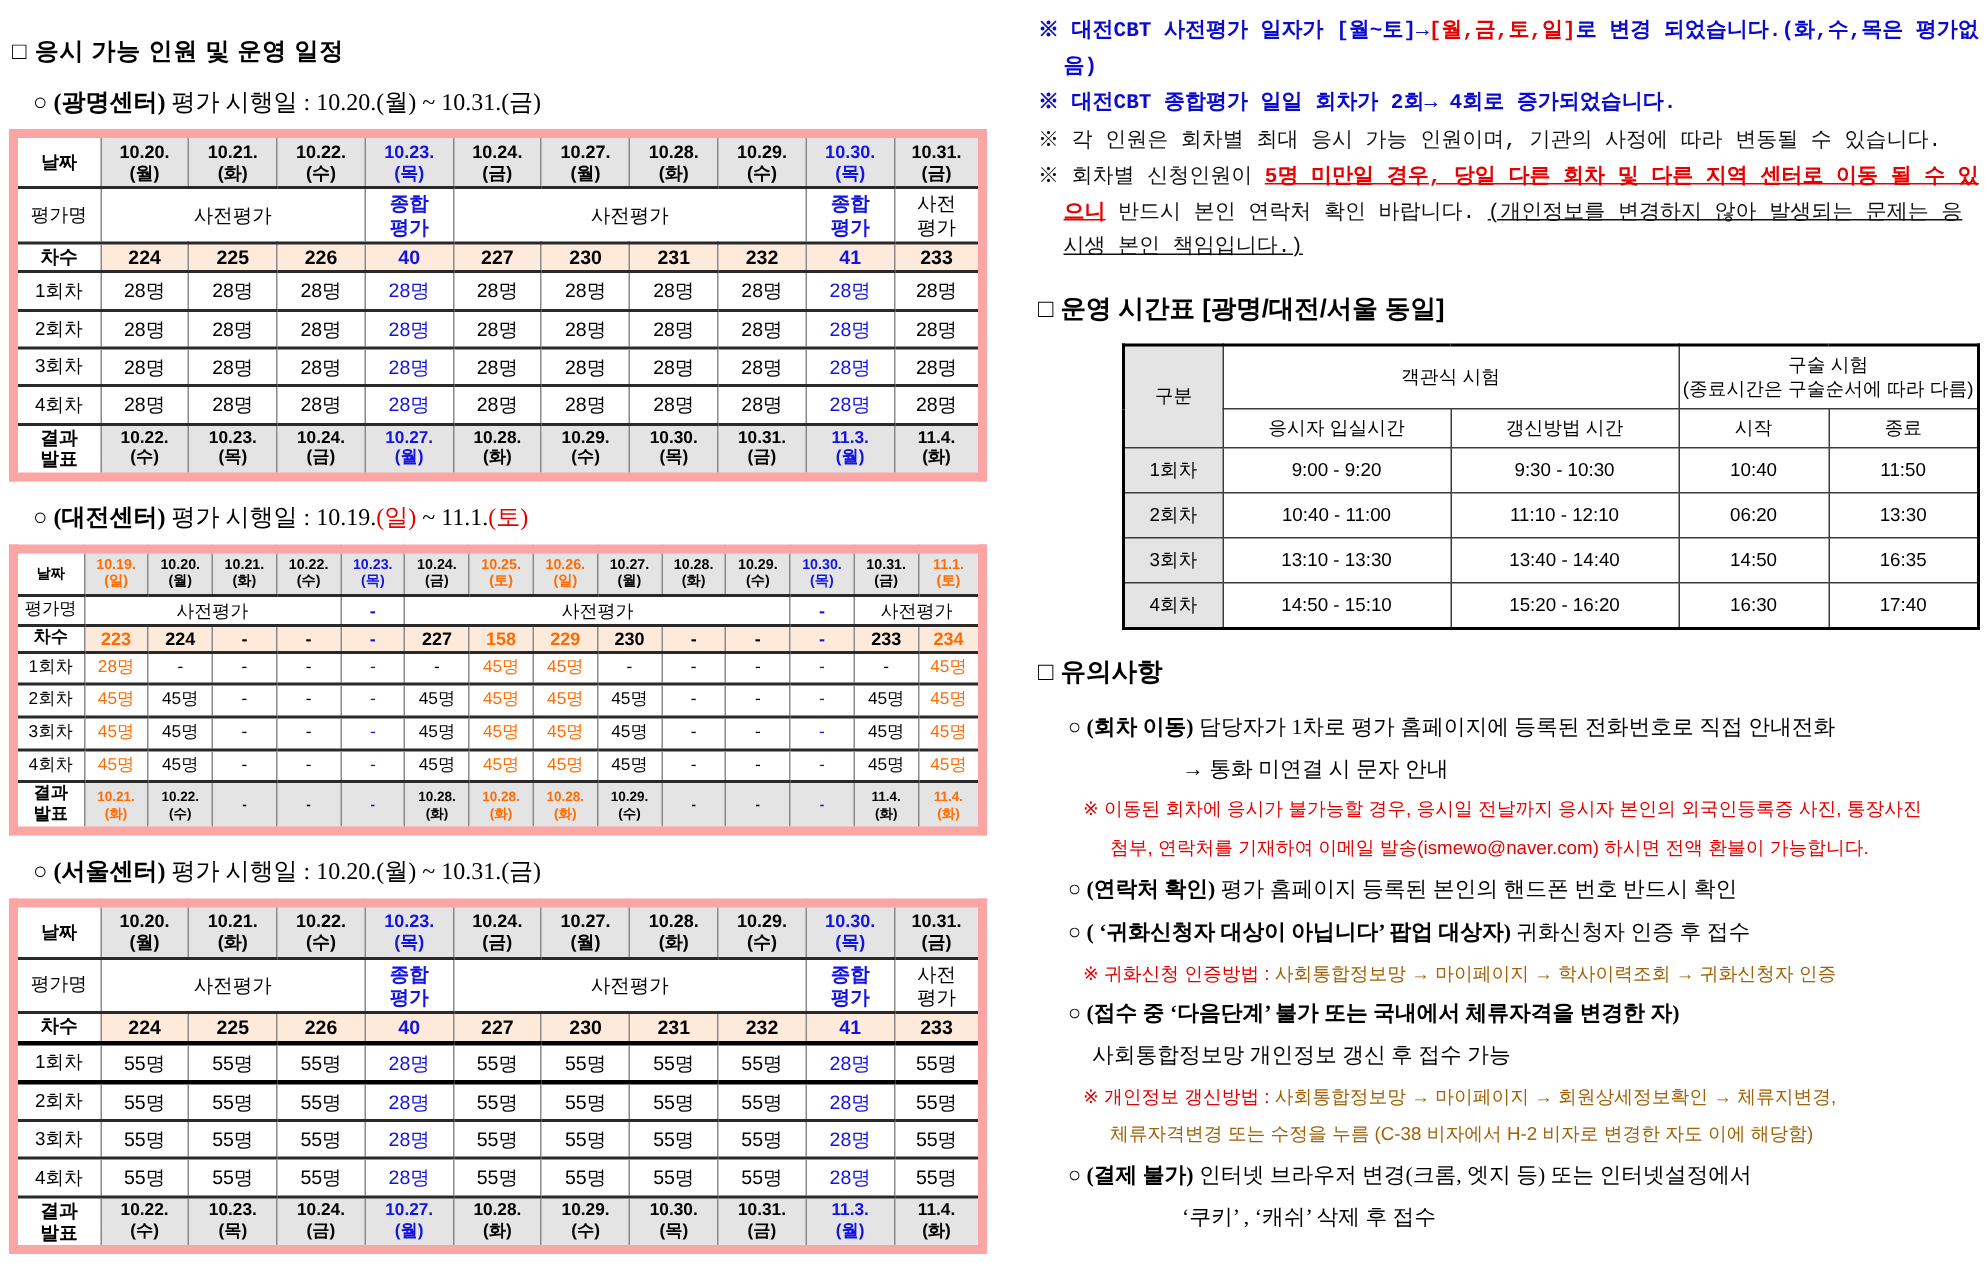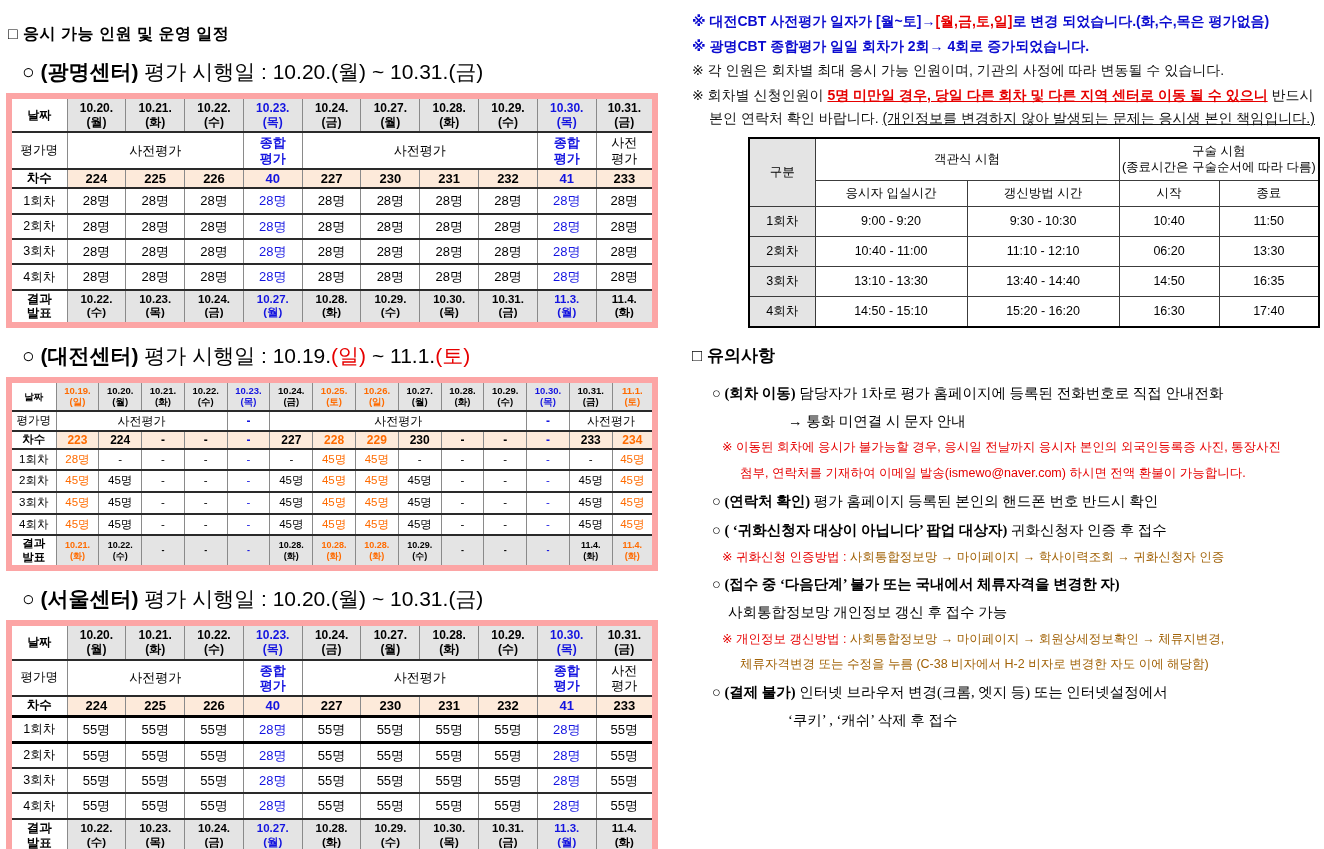--- a/index.html
+++ b/index.html
@@ -5,21 +5,21 @@
   * { box-sizing: border-box; margin: 0; padding: 0; }
   html, body { width: 1324px; height: 849px; }
   body { background: #fff; color: #000; overflow: hidden;
          font-family: "Liberation Sans", "DejaVu Sans", sans-serif; }
   .page { display: flex; padding: 5px 8px 0 6px; }
   .left { width: 652px; flex: none; }
   .right { flex: 1; padding-left: 34px; padding-top: 3px; }
 
   .page-title { font-size: 16px; font-weight: 700; margin: 19px 0 13px 2px; letter-spacing: .5px; }
 
-  .center-title { font-family: Liberation Sans, sans-serif; font-size: 21px; margin: 0 0 7px 16px; }
+  .center-title { font-family: Liberation Serif, serif; font-size: 16px; margin: 0 0 7px 16px; }
   .s-tb { font-weight: 700; }
   .s-tr { }
   .s-trd { color: var(--red, #e60000); }
 
   table.sched { border-collapse: collapse; width: 100%; table-layout: fixed;
                 border: 6px solid #fca5a5; margin-bottom: 14px; }
   .sched th, .sched td { border-left: 1px solid #8a8a8a; border-right: 1px solid #8a8a8a;
                 border-top: 2px solid #2a2a2a; border-bottom: 2px solid #2a2a2a;
                 text-align: center; vertical-align: middle; white-space: pre-line;
                 line-height: 1.18; padding: 2px 0; font-weight: 400; }
@@ -41,21 +41,21 @@
   .r-result th, .r-result td { background: var(--gray_header, #e4e4e4); font-weight: 700; font-size: 11.5px; padding: 1px 0; }
   .t14 .r-result td { font-size: 9px; }
   .c-k { color: #000; }
   .c-b { color: var(--blue, #1414e0); }
   .c-o { color: var(--orange, #ff6b00); }
   tr.hlrow th, tr.hlrow td { border-top: 3px solid #000; border-bottom: 3px solid #000; }
   tr.hlrow th.rlab { border-left: 3px solid #000; }
   tr.hlrow td:last-child { border-right: 3px solid #000; }
 
   .notices { margin: 2px 0 6px 0; }
-  p.notice { font-size: 14px; line-height: 1.68; margin: 1px 0; padding-left: 17px; text-indent: -17px; }
+  p.notice { font-size: 14px; line-height: 1.68; margin: 1px 0; padding-left: 17px; text-indent: -17px; font-family: Liberation Mono, monospace; }
   .s-nb { color: var(--notice_blue, #0b0bcf); font-weight: 700; }
   .s-nr { color: var(--red, #e60000); font-weight: 700; }
   .s-np { color: #111; }
   .s-nru { color: var(--red, #e60000); font-weight: 700; text-decoration: underline; }
   .s-npu { color: #111; text-decoration: underline; }
 
   .sec-heading { font-size: 17px; font-weight: 700; margin: 16px 0 12px 0; }
 
   table.tt { border-collapse: collapse; table-layout: fixed; width: 570px; margin-left: 56px;
              border: 2px solid #000; }
@@ -288,21 +288,21 @@
                 <td class="c-k" colspan="2">사전평가</td>
               </tr>
               <tr class="r-chasu">
                 <th class="rlab">차수</th>
                 <td class="c-o">223</td>
                 <td class="c-k">224</td>
                 <td class="c-k">-</td>
                 <td class="c-k">-</td>
                 <td class="c-b">-</td>
                 <td class="c-k">227</td>
-                <td class="c-o">228</td>
+                <td class="c-o">158</td>
                 <td class="c-o">229</td>
                 <td class="c-k">230</td>
                 <td class="c-k">-</td>
                 <td class="c-k">-</td>
                 <td class="c-b">-</td>
                 <td class="c-k">233</td>
                 <td class="c-o">234</td>
               </tr>
               <tr class="r-round">
                 <th class="rlab">1회차</th>
@@ -542,24 +542,25 @@
 (화)</td>
               </tr>
             </tbody>
           </table>
         </div>
       </div>
   </div>
   <div class="right">
     <div class="notices" id="top-notices">
         <p class="notice"><span class="s-nb">※ 대전CBT 사전평가 일자가 [월~토]→</span><span class="s-nr">[월,금,토,일]</span><span class="s-nb">로 변경 되었습니다.(화,수,목은 평가없음)</span></p>
-        <p class="notice"><span class="s-nb">※ 광명CBT 종합평가 일일 회차가 2회→ 4회로 증가되었습니다.</span></p>
+        <p class="notice"><span class="s-nb">※ 대전CBT 종합평가 일일 회차가 2회→ 4회로 증가되었습니다.</span></p>
         <p class="notice"><span class="s-np">※ 각 인원은 회차별 최대 응시 가능 인원이며, 기관의 사정에 따라 변동될 수 있습니다.</span></p>
         <p class="notice"><span class="s-np">※ 회차별 신청인원이 </span><span class="s-nru">5명 미만일 경우, 당일 다른 회차 및 다른 지역 센터로 이동 될 수 있으니</span><span class="s-np"> 반드시 본인 연락처 확인 바랍니다. </span><span class="s-npu">(개인정보를 변경하지 않아 발생되는 문제는 응시생 본인 책임입니다.)</span></p>
       </div>
+    <div class="sec-heading">□ 운영 시간표 [광명/대전/서울 동일]</div>
     <table class="tt" id="timetable">
       <colgroup>
         <col style="width:66px">
           <col style="width:152px">
           <col style="width:152px">
           <col style="width:100px">
           <col style="width:100px">
       </colgroup>
     <thead>
           <tr>

